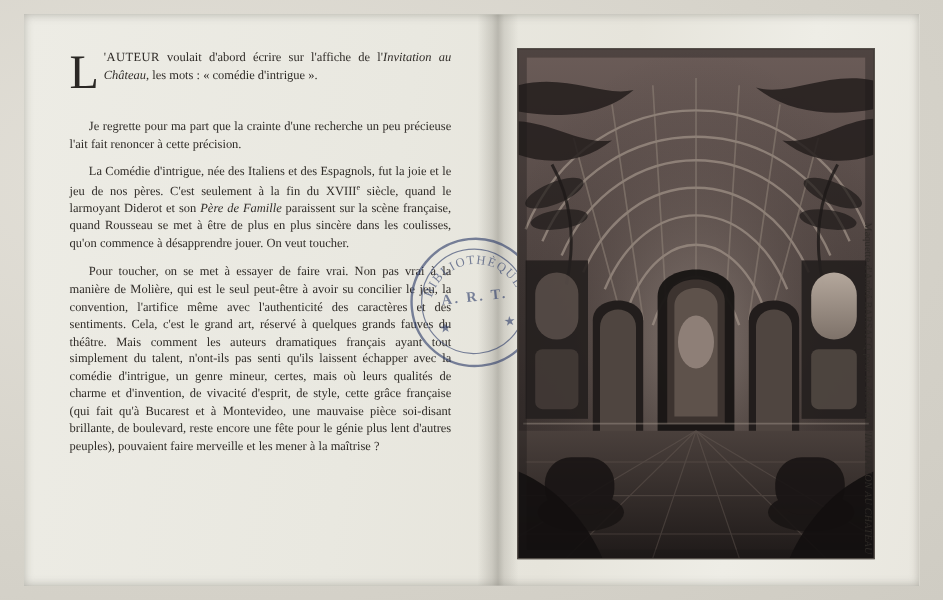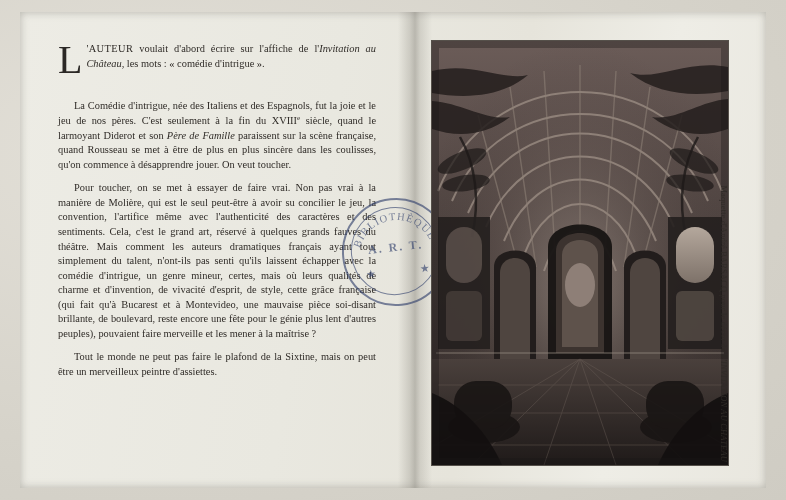--- a/index.html
+++ b/index.html
@@ -180,26 +180,26 @@
   <div class="sheet">
 
     <div class="gutter"></div>
 
     <div class="text-col">
 
       <p class="first">
         <span class="dropcap">L</span><span class="sc">'AUTEUR</span><span> voulait d'abord écrire sur l'affiche de l'<span class="ital">Invitation au Château</span>, les mots : « comédie d'intrigue ».</span>
       </p>
 
+      <p>Je regrette pour ma part que la crainte d'une recherche un peu précieuse l'ait fait renoncer à cette précision.</p>
 
       <p>La Comédie d'intrigue, née des Italiens et des Espagnols, fut la joie et le jeu de nos pères. C'est seulement à la fin du XVIII<span class="sup">e</span> siècle, quand le larmoyant Diderot et son <span class="ital">Père de Famille</span> paraissent sur la scène française, quand Rousseau se met à être de plus en plus sincère dans les coulisses, qu'on commence à désapprendre jouer. On veut toucher.</p>
 
       <p>Pour toucher, on se met à essayer de faire vrai. Non pas vrai à la manière de Molière, qui est le seul peut-être à avoir su concilier le jeu, la convention, l'artifice même avec l'authenticité des caractères et des sentiments. Cela, c'est le grand art, réservé à quelques grands fauves du théâtre. Mais comment les auteurs dramatiques français ayant tout simplement du talent, n'ont-ils pas senti qu'ils laissent échapper avec la comédie d'intrigue, un genre mineur, certes, mais où leurs qualités de charme et d'invention, de vivacité d'esprit, de style, cette grâce française (qui fait qu'à Bucarest et à Montevideo, une mauvaise pièce soi-disant brillante, de boulevard, reste encore une fête pour le génie plus lent d'autres peuples), pouvaient faire merveille et les mener à la maîtrise ?</p>
 
-      <p>Tout le monde ne peut pas faire le plafond de la Sixtine, mais on peut être un merveilleux peintre d'assiettes.</p>
     </div>
 
     <div class="stamp">
       <div class="inner-ring"></div>
       <svg class="arc" viewBox="0 0 104 104">
         <defs>
           <path id="arcpath" d="M 14,58 A 38,38 0 0 1 90,58" fill="none"></path>
         </defs>
         <text>
           <textPath href="#arcpath" startOffset="50%" text-anchor="middle">BIBLIOTHÈQUE</textPath>

